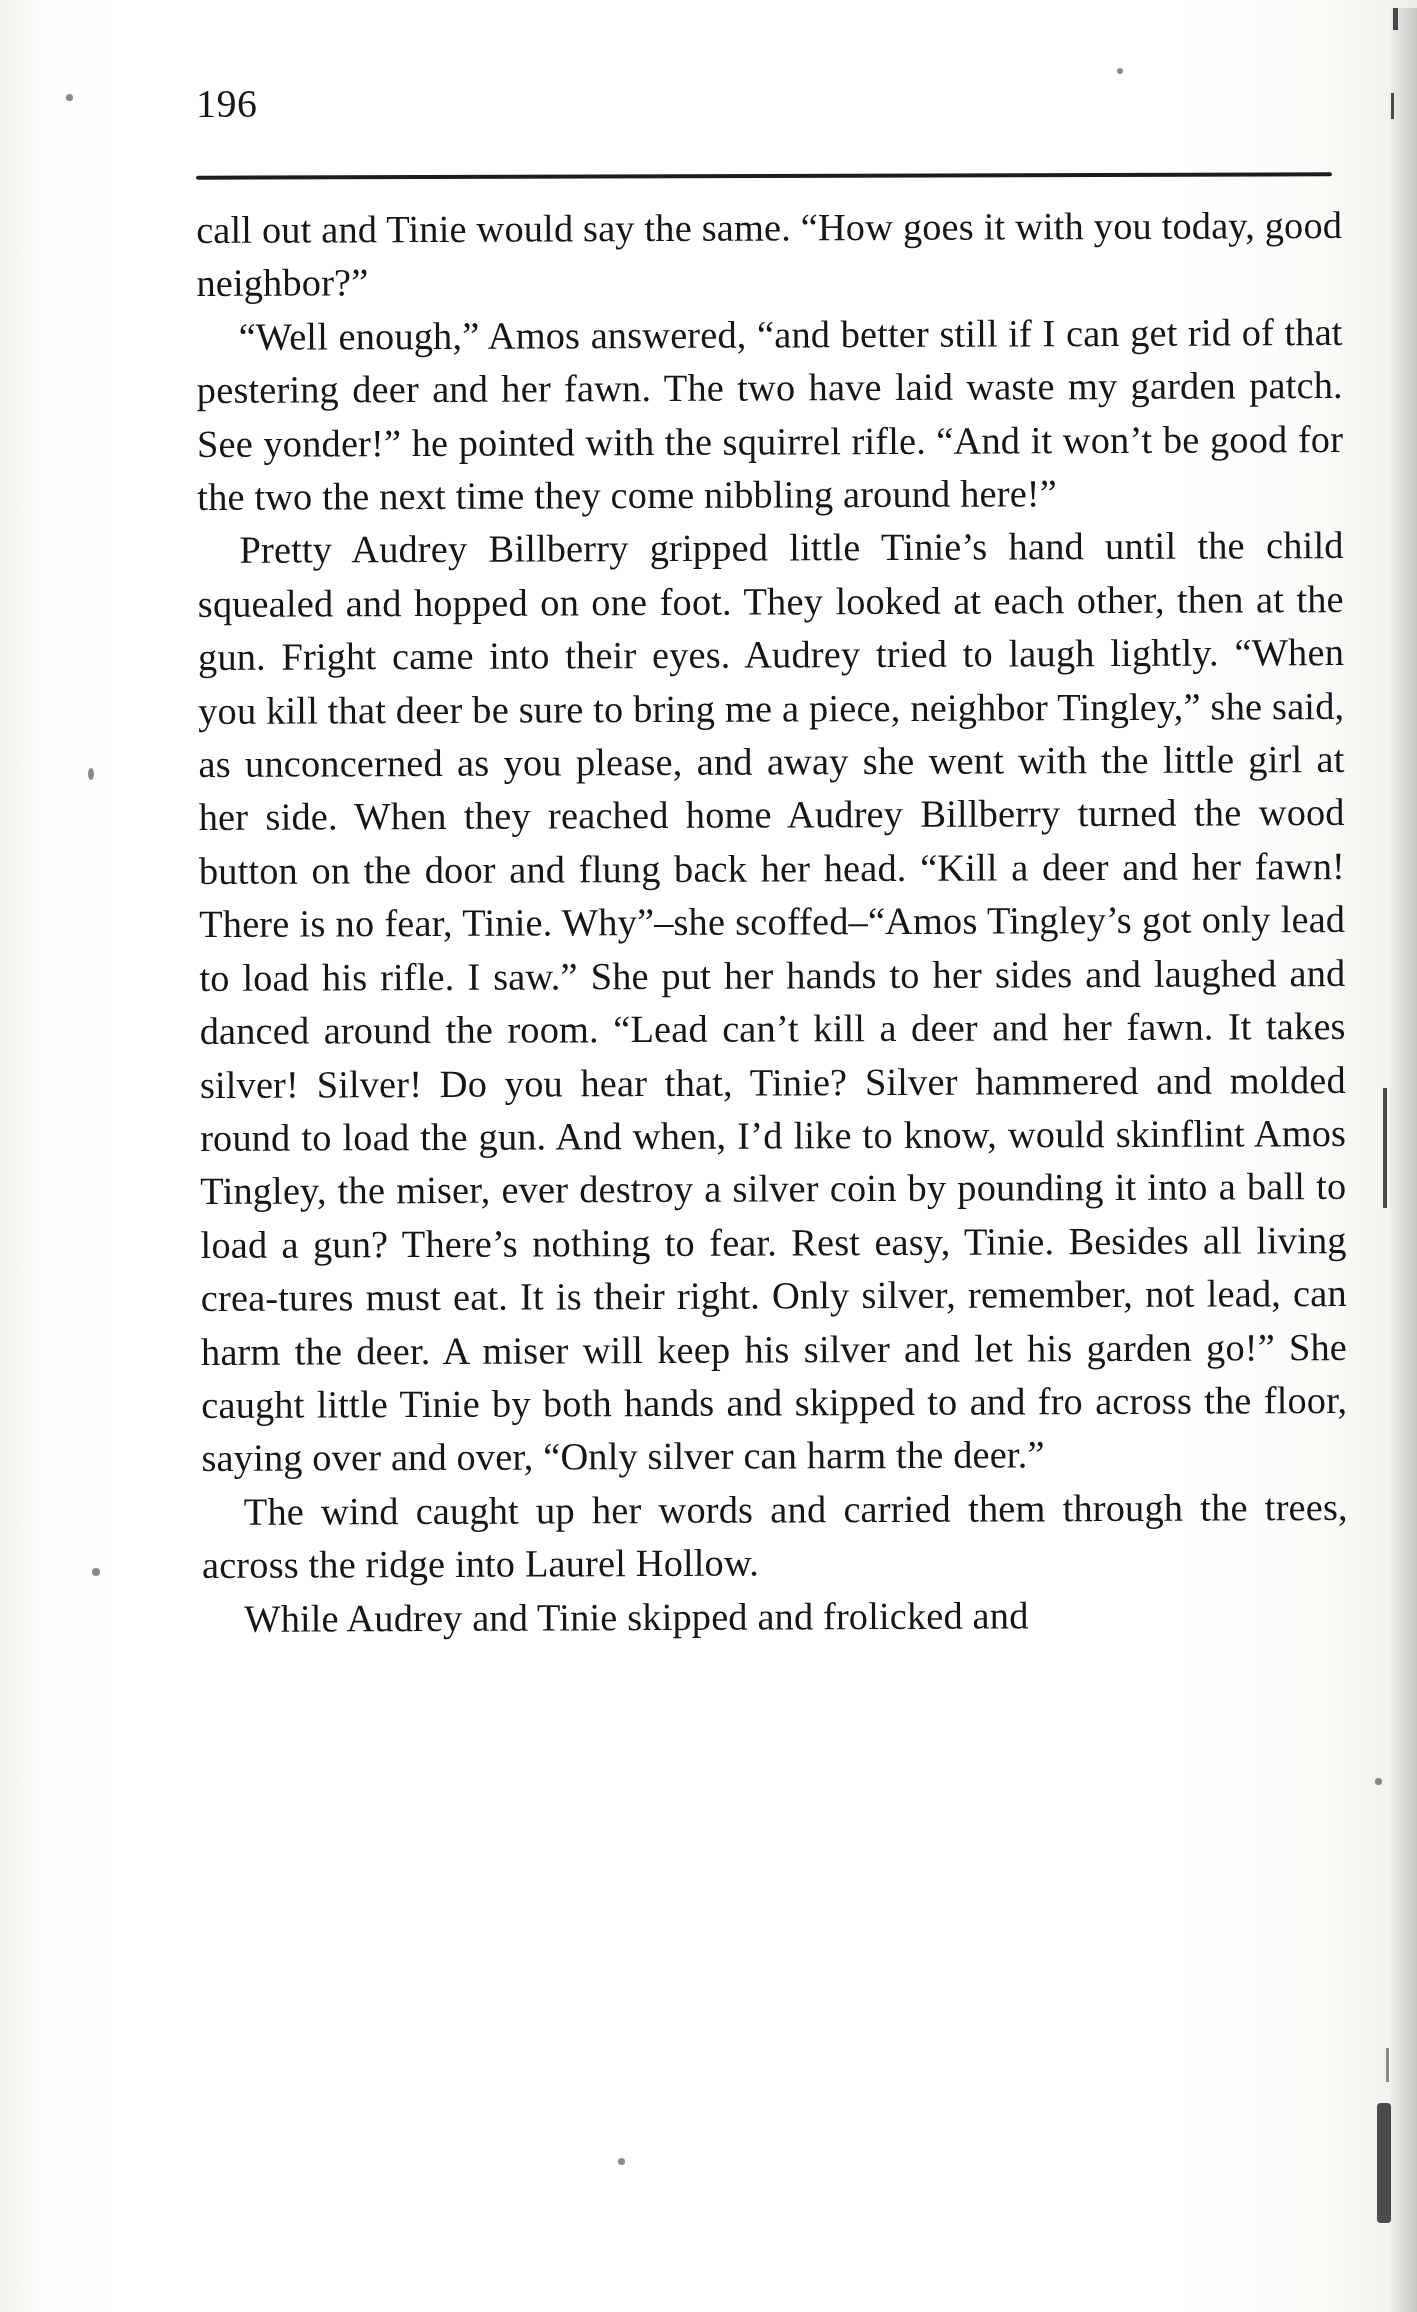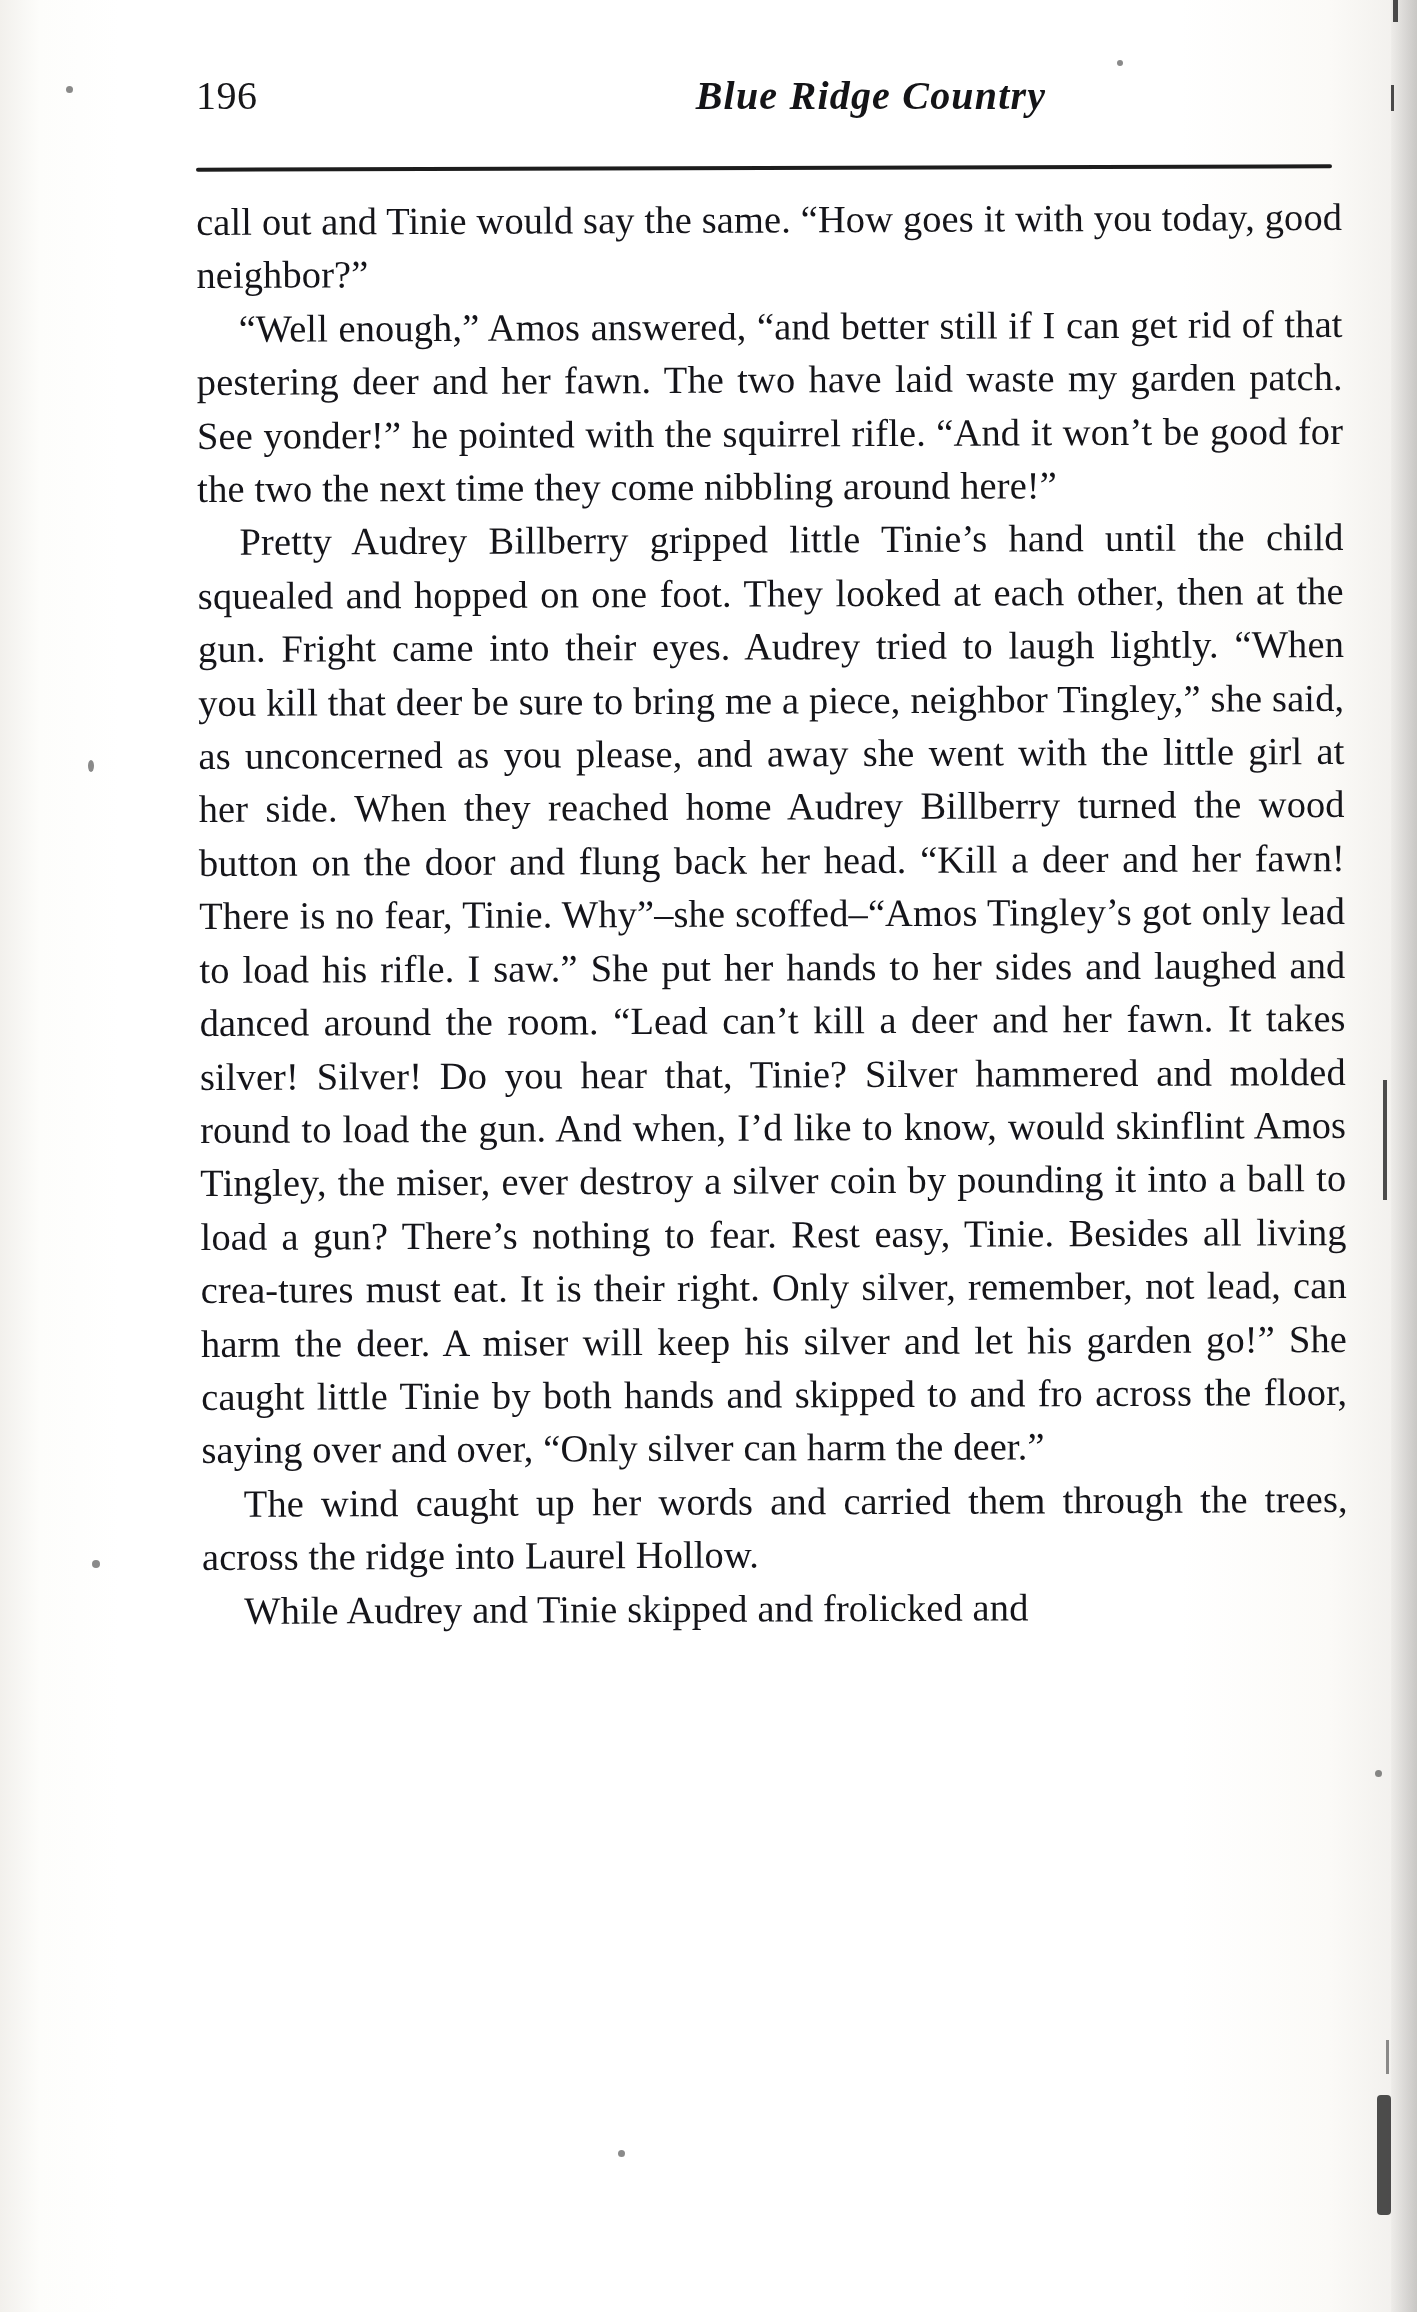--- a/index.html
+++ b/index.html
@@ -19,21 +19,21 @@
   
   .scan {
     position: absolute;
     inset: 0;
     background:
       linear-gradient(to right, #f2f0ec 0px, #fdfdfb 40px, #ffffff 120px, #ffffff 1180px, #fbfaf7 1330px, #efedea 1417px);
   }
 
   .page {
     position: absolute;
-    left: 0; top: 0;
+    left: 0; top: 8px;
     width: 1417px;
     height: 1692px;
   }
 
   
   .header {
     position: absolute;
     left: 196px;
     top: 72px;
     width: 1150px;
@@ -117,21 +117,20 @@
 </style>
 </head>
 <body>
 
 <div class="scan"></div>
 
 <div class="page">
 
   <div class="header">
     <div class="folio">196</div>
-    <div class="running-title">Blue Ridge Country</div>
   </div>
 
   <div class="rule"></div>
 
   <div class="textblock skew">
     <p>call out and Tinie would say the same. “How goes it with you today, good neighbor?”</p>
     <p class="indent">“Well enough,” Amos answered, “and better still if I can get rid of that pestering deer and her fawn. The two have laid waste my garden patch. See yonder!” he pointed with the squirrel rifle. “And it won’t be good for the two the next time they come nibbling around here!”</p>
     <p class="indent">Pretty Audrey Billberry gripped little Tinie’s hand until the child squealed and hopped on one foot. They looked at each other, then at the gun. Fright came into their eyes. Audrey tried to laugh lightly. “When you kill that deer be sure to bring me a piece, neighbor Tingley,” she said, as unconcerned as you please, and away she went with the little girl at her side. When they reached home Audrey Billberry turned the wood button on the door and flung back her head. “Kill a deer and her fawn! There is no fear, Tinie. Why”–she scoffed–“Amos Tingley’s got only lead to load his rifle. I saw.” She put her hands to her sides and laughed and danced around the room. “Lead can’t kill a deer and her fawn. It takes silver! Silver! Do you hear that, Tinie? Silver hammered and molded round to load the gun. And when, I’d like to know, would skinflint Amos Tingley, the miser, ever destroy a silver coin by pounding it into a ball to load a gun? There’s nothing to fear. Rest easy, Tinie. Besides all living crea-tures must eat. It is their right. Only silver, remember, not lead, can harm the deer. A miser will keep his silver and let his garden go!” She caught little Tinie by both hands and skipped to and fro across the floor, saying over and over, “Only silver can harm the deer.”</p>
     <p class="indent">The wind caught up her words and carried them through the trees, across the ridge into Laurel Hollow.</p>
     <p class="indent">While Audrey and Tinie skipped and frolicked and</p>

